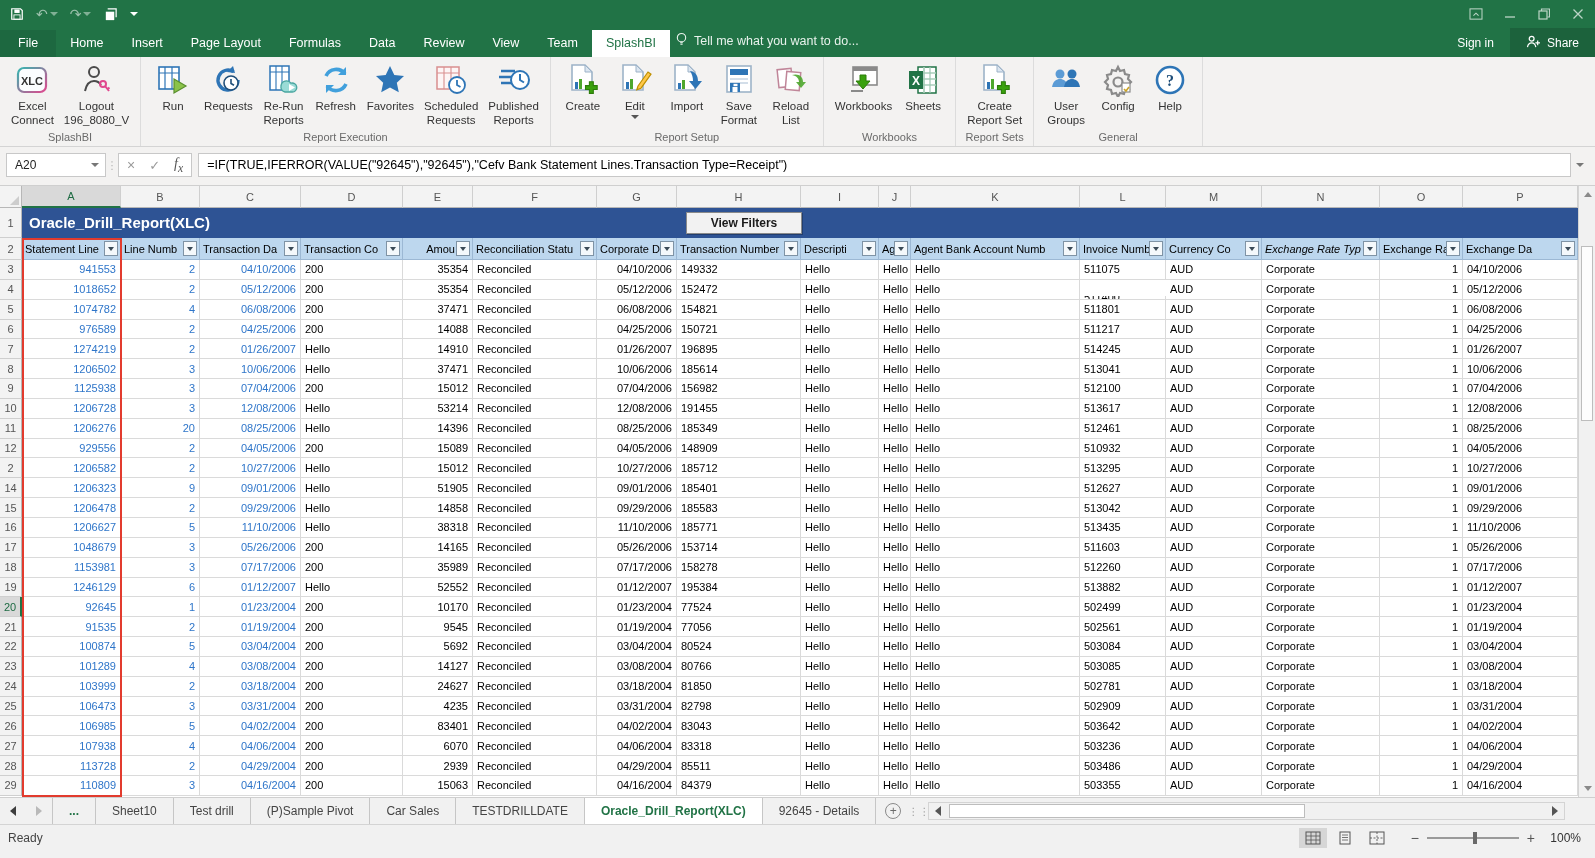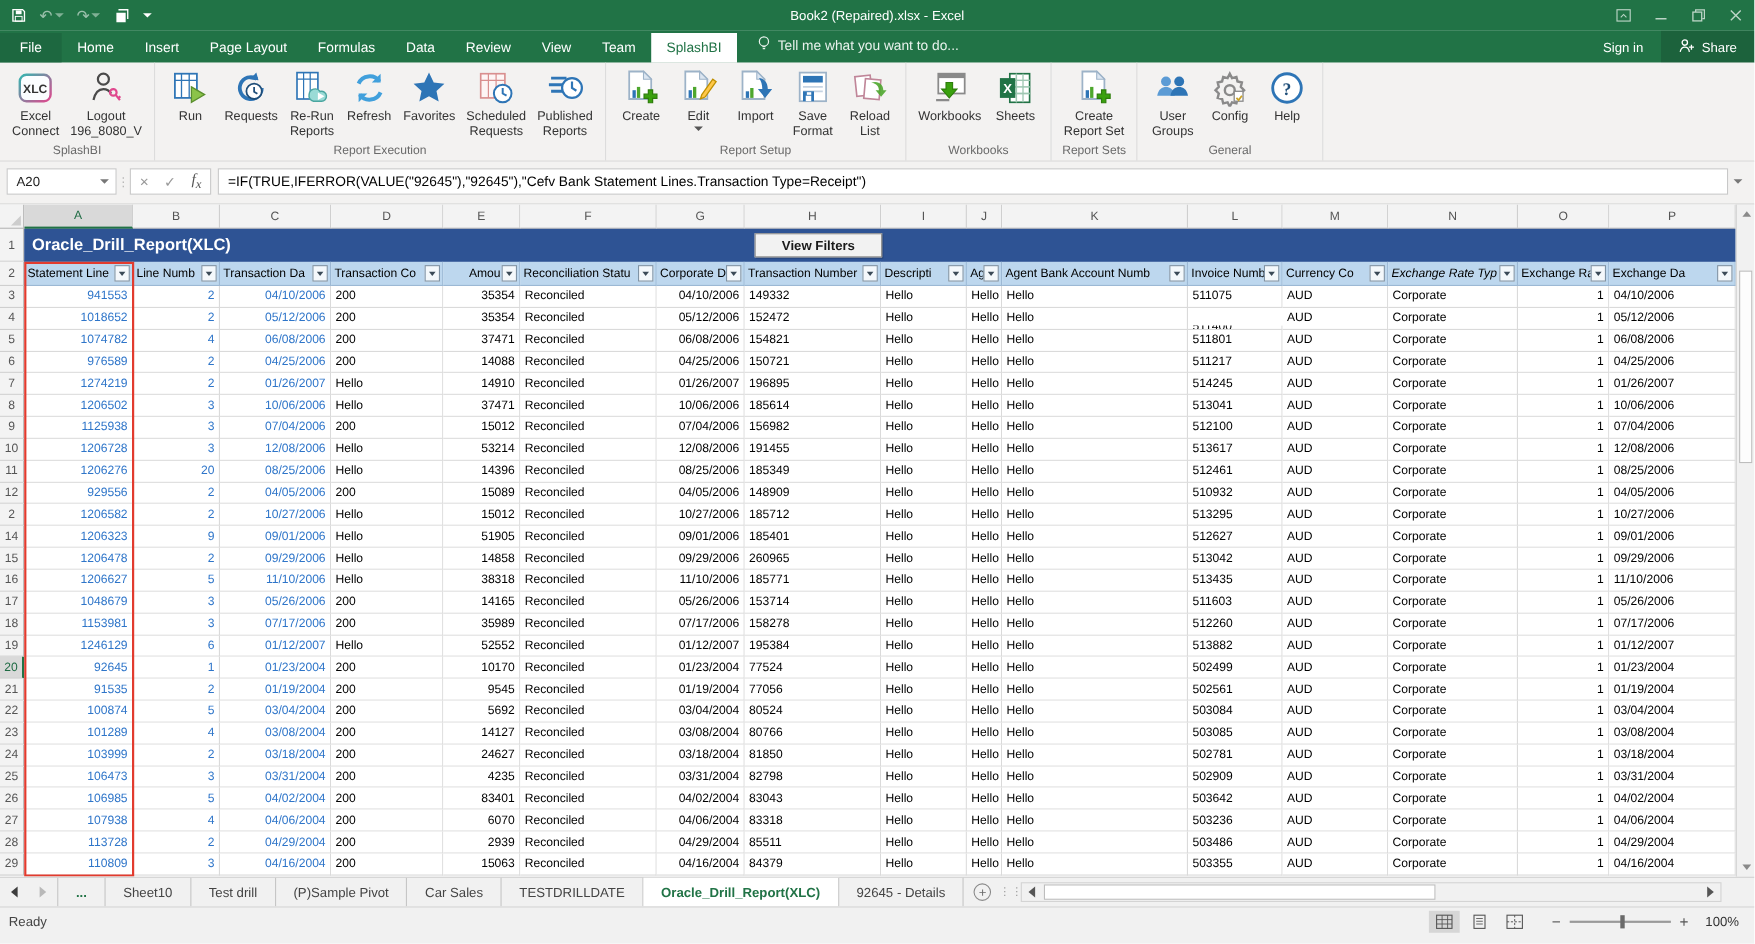--- a/index.html
+++ b/index.html
@@ -16,21 +16,21 @@
   .title-text { position:absolute; left:0; right:0; text-align:center; font-size:12px; color:#fff; }
   .winbtns { margin-left:auto; display:flex; z-index:2; }
   .winbtn { width:34px; height:28px; display:flex; align-items:center; justify-content:center; opacity:.85; }
 
   
   .tabbar { position:absolute; left:0; top:28px; width:1595px; height:29px; background:#217346;
     display:flex; align-items:flex-end; color:#fff; font-size:12.5px; }
   .rtab { padding:6px 14px 7px; cursor:default; white-space:nowrap; }
   .rtab.filetab { background:#1d6840; padding:6px 18px 7px; }
   .rtab.active { background:#fff; color:#217346; }
-  .tellme { display:flex; align-items:center; gap:6px; padding:6px 18px 7px; color:#e8f2ec; }
+  .tellme { display:flex; align-items:center; gap:6px; padding:6px 5px 7px; color:#e8f2ec; }
   .rightlinks { margin-left:auto; display:flex; align-items:center; height:29px; }
   .signin { padding:0 16px; font-size:12px; color:#fff; }
   .sharebox { display:flex; align-items:center; gap:6px; padding:0 16px; height:29px; background:rgba(0,0,0,.14); color:#fff; font-size:12px; }
 
   
   .ribbon { position:absolute; left:0; top:57px; width:1595px; height:90px; background:#f3f2f1;
     border-bottom:1px solid #d4d4d4; display:flex; }
   .rgroup { display:flex; flex-direction:column; border-right:1px solid #dcdcdc; padding:2px 2px 0; }
   .rbtns { display:flex; flex:1; align-items:flex-start; padding:2px 4px 0; }
   .rbtn { display:flex; flex-direction:column; align-items:center; min-width:52px; padding:2px 5px 1px;
@@ -142,21 +142,20 @@
       <span class="qbtn">
         <svg width="15" height="15" viewBox="0 0 16 16">
             <path d="M3 5h9v9H3z" fill="#fff"></path>
             <path d="M5 2h9v9" fill="none" stroke="#fff" stroke-width="1.3"></path>
           </svg>
       </span>
       <span class="qbtn">
           <span class="tri-down" style="border-top-color:#fff"></span>
         </span>
     </div>
-    <div class="title-text">Book2 (Repaired).xlsx - Excel</div>
     <div class="winbtns">
       <span class="winbtn">
         <svg width="14" height="12" viewBox="0 0 16 14">
             <rect x="1" y="1" width="14" height="12" fill="none" stroke="#d7e6dd" stroke-width="1.2"></rect>
             <path d="M5 9l3-3 3 3" fill="none" stroke="#d7e6dd" stroke-width="1.2"></path>
           </svg>
       </span>
       <span class="winbtn">
         <svg width="12" height="12" viewBox="0 0 12 12">
             <path d="M1 9h10" stroke="#d7e6dd" stroke-width="1.3"></path>
@@ -862,21 +861,21 @@
         </div>
         <div class="drow">
           <div class="rowhdr">15</div>
           <div class="dcell r blue" style="width: 99px; flex: 0 0 99px;">1206478</div>
           <div class="dcell r blue" style="width: 79px; flex: 0 0 79px;">2</div>
           <div class="dcell r blue" style="width: 101px; flex: 0 0 101px;">09/29/2006</div>
           <div class="dcell" style="width: 102px; flex: 0 0 102px;">Hello</div>
           <div class="dcell r" style="width: 70px; flex: 0 0 70px;">14858</div>
           <div class="dcell" style="width: 124px; flex: 0 0 124px;">Reconciled</div>
           <div class="dcell r" style="width: 80px; flex: 0 0 80px;">09/29/2006</div>
-          <div class="dcell" style="width: 124px; flex: 0 0 124px;">260965</div>
+          <div class="dcell" style="width: 124px; flex: 0 0 124px;">185583</div>
           <div class="dcell" style="width: 78px; flex: 0 0 78px;">Hello</div>
           <div class="dcell" style="width: 32px; flex: 0 0 32px;">Hello</div>
           <div class="dcell" style="width: 169px; flex: 0 0 169px;">Hello</div>
           <div class="dcell" style="width: 86px; flex: 0 0 86px;">513042</div>
           <div class="dcell" style="width: 96px; flex: 0 0 96px;">AUD</div>
           <div class="dcell" style="width: 118px; flex: 0 0 118px;">Corporate</div>
           <div class="dcell r" style="width: 83px; flex: 0 0 83px;">1</div>
           <div class="dcell" style="width: 115px; flex: 0 0 115px;">09/29/2006</div>
         </div>
         <div class="drow">

